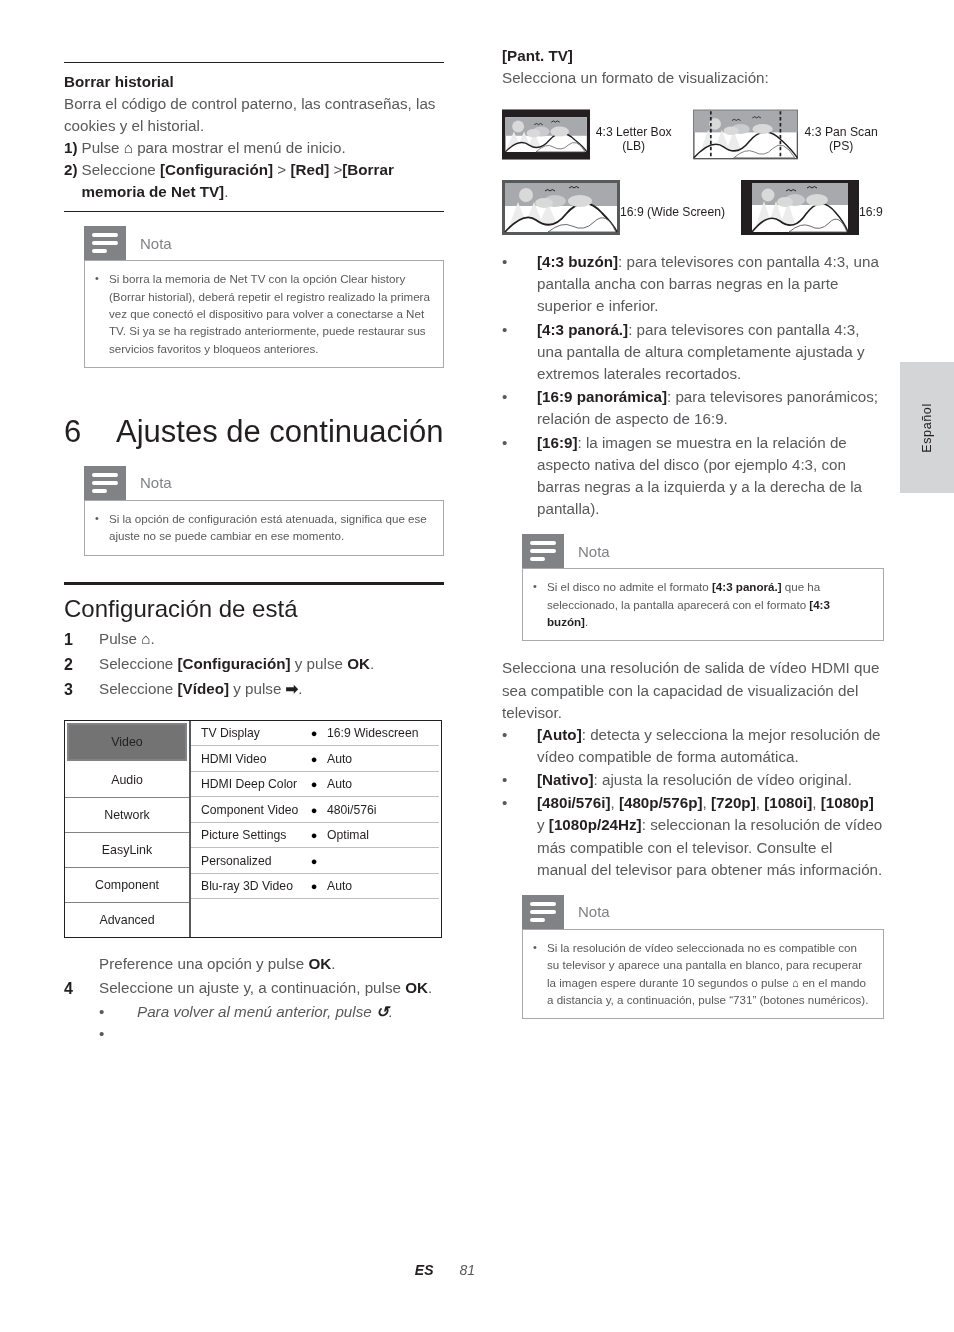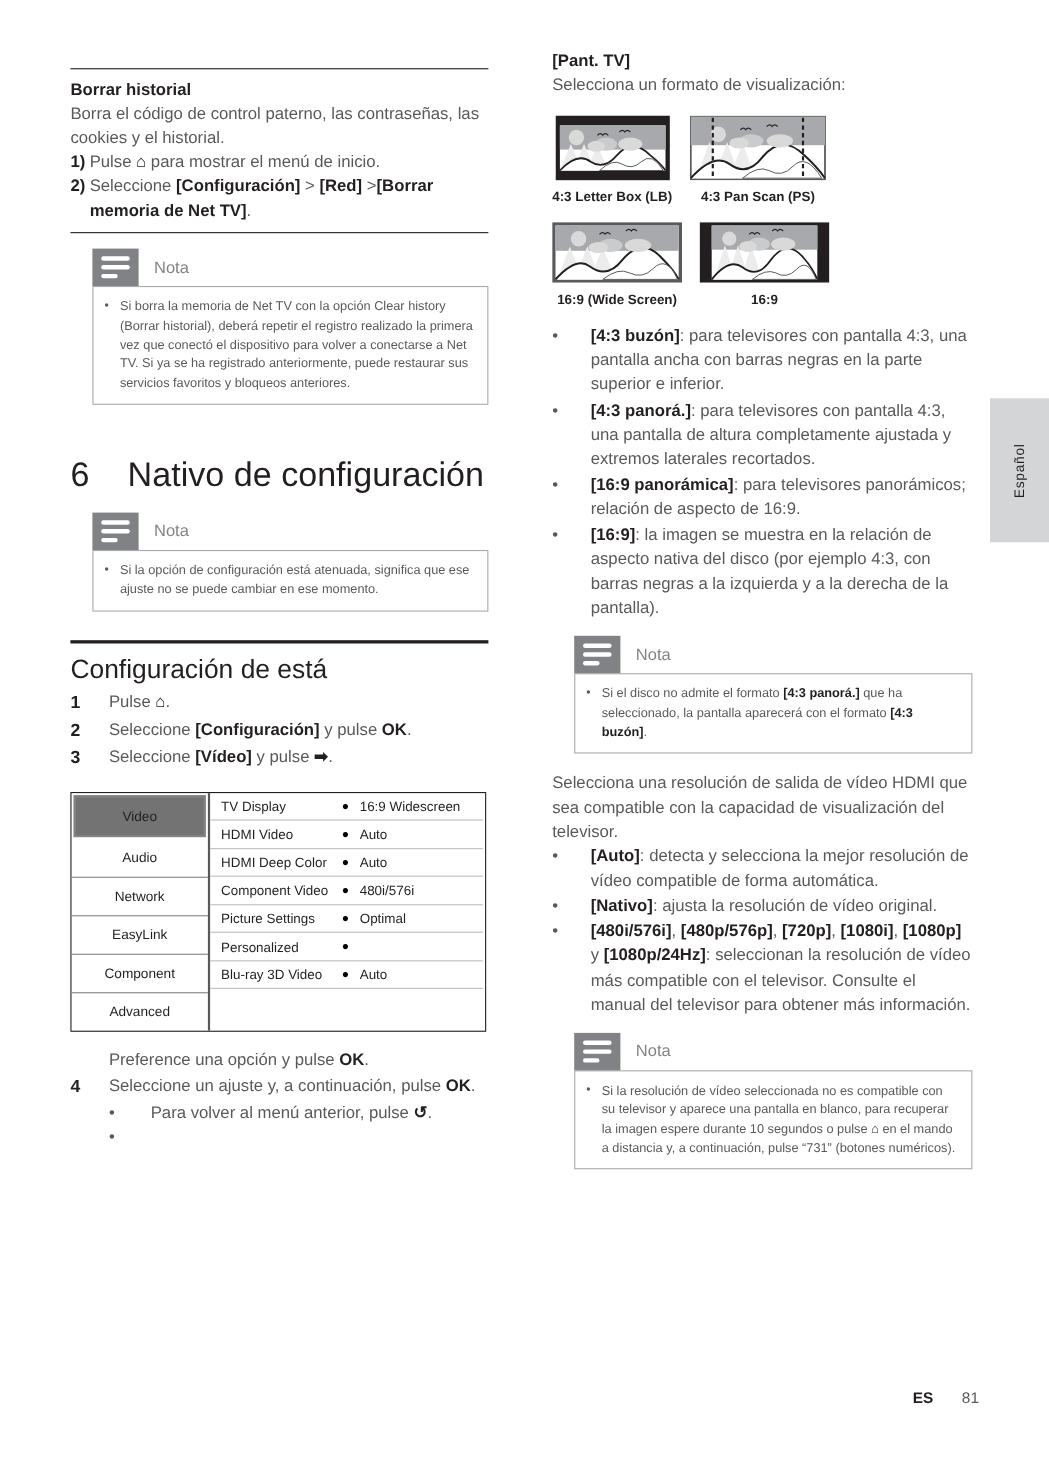--- a/index.html
+++ b/index.html
@@ -178,21 +178,21 @@
   }
   .step .sbody { flex: 1 1 auto; }
   .substep {
     display: flex;
     font-size: 15.2px;
     line-height: 1.5;
     color: #58595b;
     margin-left: 35px;
   }
   .substep .dot { flex: 0 0 38px; text-align: left; }
-  .substep .txt { flex: 1 1 auto; }
+  .substep .txt { flex: 1 1 auto; font-style: italic; }
 
   
   .bullet {
     display: flex;
     font-size: 15.2px;
     line-height: 1.46;
     color: #58595b;
     margin-bottom: 1px;
   }
   .bullet .dot { flex: 0 0 35px; }
@@ -267,23 +267,22 @@
   }
 
   
   .fig-row {
     display: flex;
     margin-top: 16px;
     gap: 16px;
   }
   .fig {
     display: flex;
-    flex-direction: column;
+    flex-direction: row;
     align-items: center;
-    font-weight: bold;
   }
   .fig .caption {
     margin-top: 8px;
     font-size: 12.2px;
     color: #231f20;
     text-align: center;
   }
   .tvimg { display: block; }
 
   
@@ -305,23 +304,24 @@
     letter-spacing: 0.6px;
     color: #231f20;
   }
 
   
   .footer {
     position: absolute;
     left: 0;
     top: 1262px;
     width: 890px;
-    text-align: right;
+    text-align: center;
     font-size: 14px;
     color: #231f20;
+    font-style: italic;
   }
   .footer .es {
     font-weight: bold;
     margin-right: 26px;
   }
   .footer .pg { color: #58595b; }
 </style>
 </head>
 <body>
 
@@ -366,21 +366,21 @@
       <div class="note-body">
         <div class="note-item">
           <span class="dot">•</span>
           <span class="txt">Si borra la memoria de Net TV con la opción Clear history (Borrar historial), deberá repetir el registro realizado la primera vez que conectó el dispositivo para volver a conectarse a Net TV. Si ya se ha registrado anteriormente, puede restaurar sus servicios favoritos y bloqueos anteriores.</span>
         </div>
       </div>
     </div>
 
     <div class="chapter">
       <div class="num">6</div>
-      <div class="ttl">Nativo de configuración</div>
+      <div class="ttl">Ajustes de continuación</div>
     </div>
 
     <div class="note">
       <div class="note-head">
         <div class="note-icon">
           <i class="l1"></i>
             <i class="l2"></i>
             <i class="l3"></i>
         </div>
         <div class="note-title">Nota</div>

